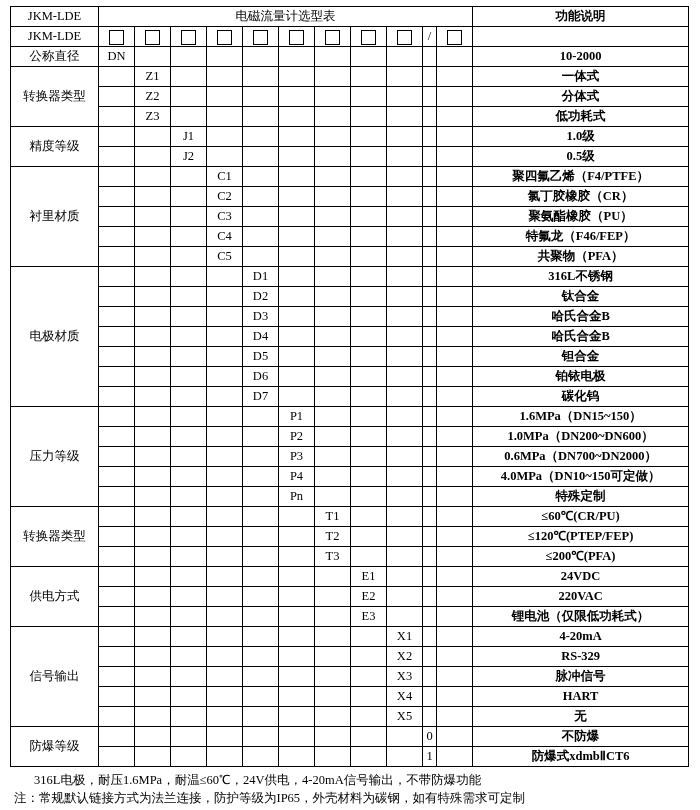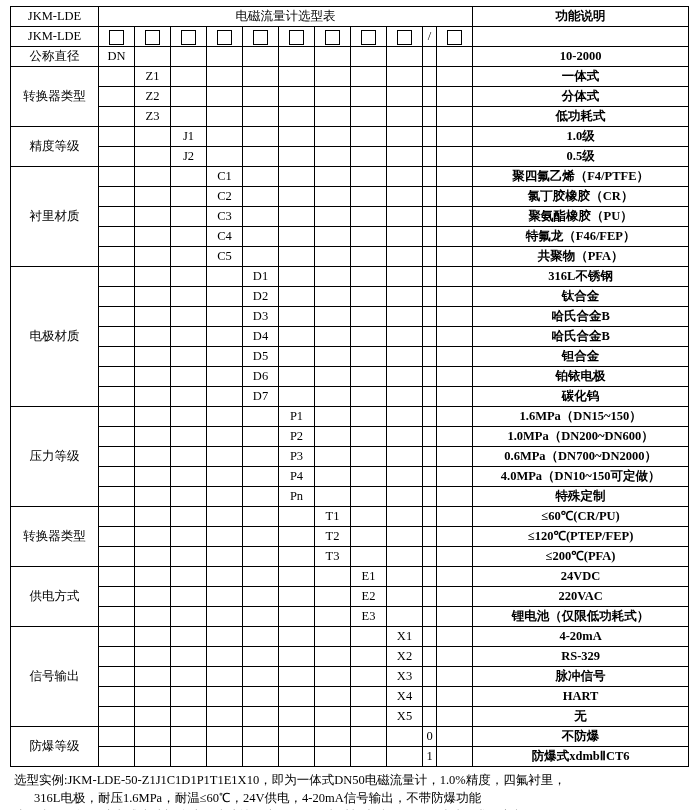--- a/index.html
+++ b/index.html
@@ -599,17 +599,16 @@
           <td></td>
           <td></td>
           <td class="code">1</td>
           <td></td>
           <td class="desc">防爆式xdmbⅡCT6</td>
         </tr>
       </tbody>
   </table>
 
   <div class="notes">
-    <div>选型实例:JKM-LDE-50-Z1J1C1D1P1T1E1X10，即为一体式DN50电磁流量计，1.0%精度，四氟衬里，</div>
     <div class="note-indent">316L电极，耐压1.6MPa，耐温≤60℃，24V供电，4-20mA信号输出，不带防爆功能</div>
     <div>注：常规默认链接方式为法兰连接，防护等级为IP65，外壳材料为碳钢，如有特殊需求可定制</div>
   </div>
 </div>
 
 </body></html>

